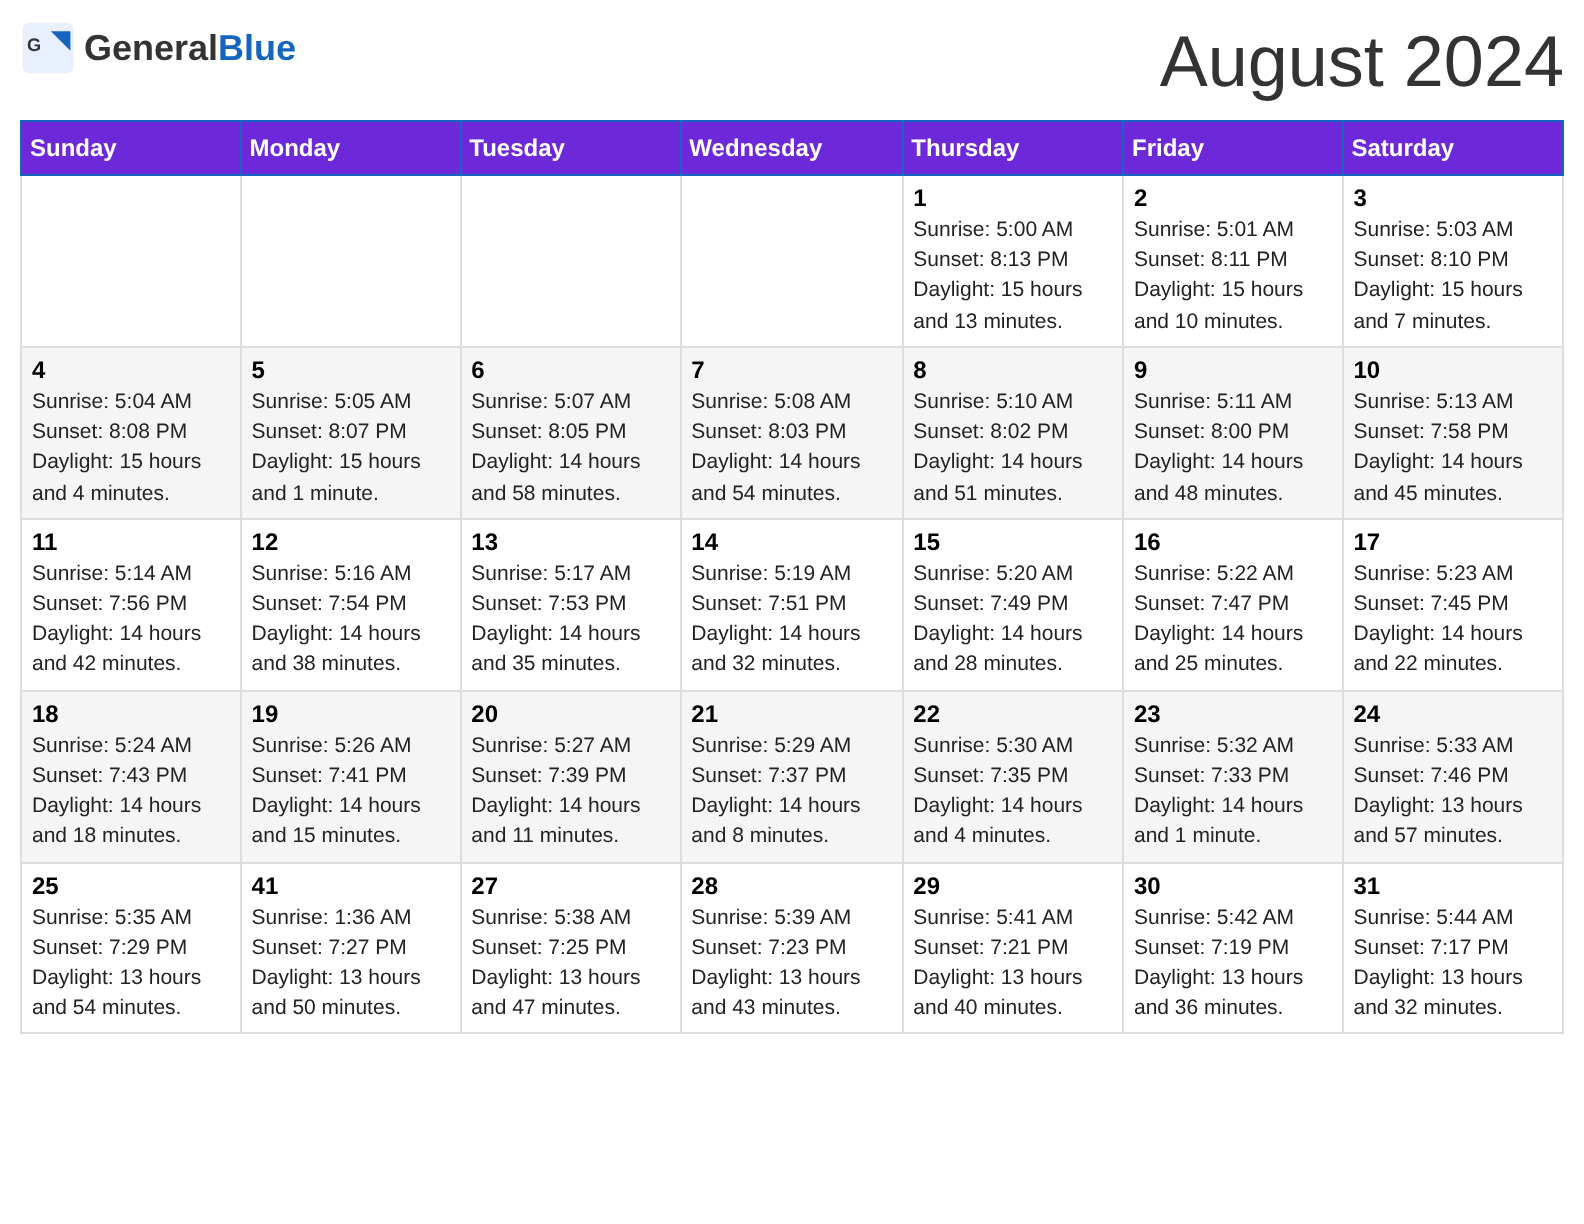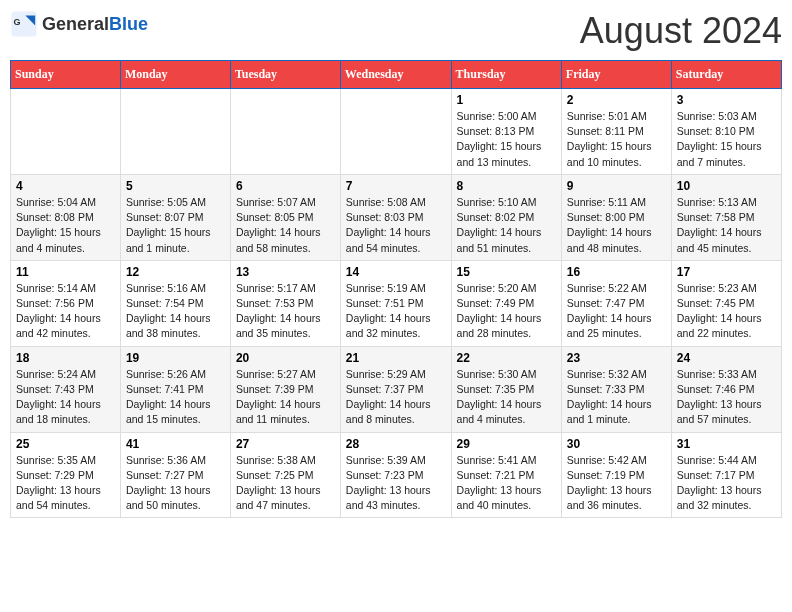--- a/index.html
+++ b/index.html
@@ -36,23 +36,22 @@
     .location {
       font-size: 14px;
       color: #555;
     }
     table {
       width: 100%;
       border-collapse: collapse;
       font-size: 11px;
     }
     thead tr {
-      background-color: #ef4444;
+      background-color: #6d28d9;
       color: #fff;
-      font-family: Liberation Serif, serif;
     }
     thead th {
       padding: 6px 4px;
       text-align: left;
       font-size: 12px;
       font-weight: bold;
       border: 1px solid #1565c0;
     }
     tbody tr {
       border-bottom: 1px solid #ccc;
@@ -296,21 +295,21 @@
       <tr>
         <td>
           <div class="day-number">25</div>
           <div class="day-info" style="white-space: pre-line;">Sunrise: 5:35 AM
 Sunset: 7:29 PM
 Daylight: 13 hours
 and 54 minutes.</div>
         </td>
         <td>
           <div class="day-number">41</div>
-          <div class="day-info" style="white-space: pre-line;">Sunrise: 5:36 AM
+          <div class="day-info" style="white-space: pre-line;">Sunrise: 1:36 AM
 Sunset: 7:27 PM
 Daylight: 13 hours
 and 50 minutes.</div>
         </td>
         <td>
           <div class="day-number">27</div>
           <div class="day-info" style="white-space: pre-line;">Sunrise: 5:38 AM
 Sunset: 7:25 PM
 Daylight: 13 hours
 and 47 minutes.</div>

